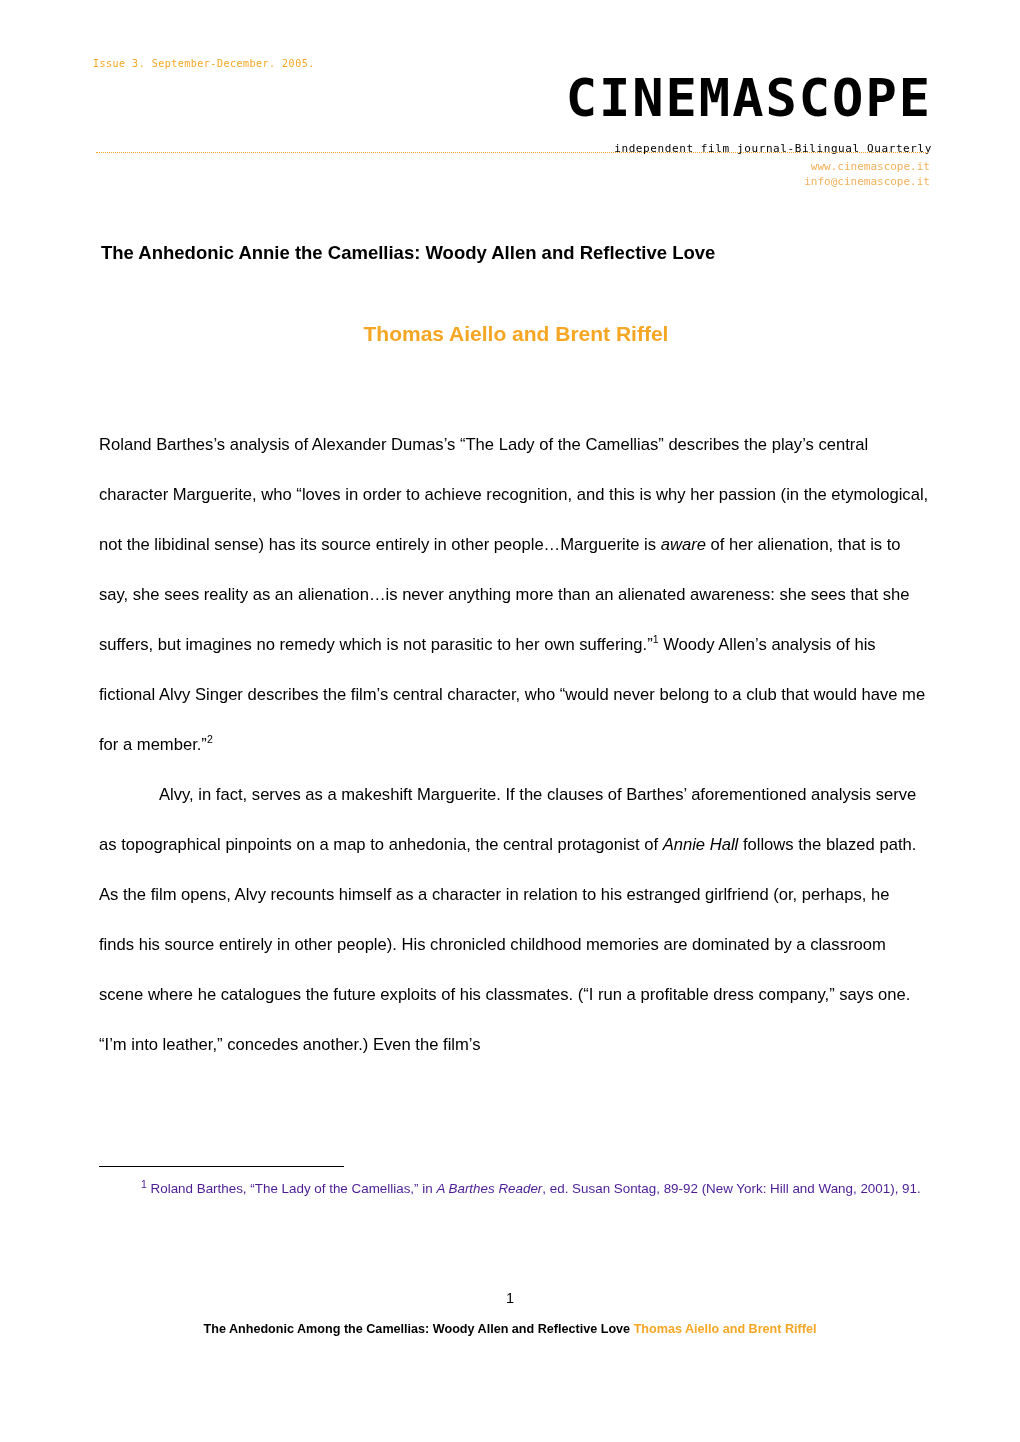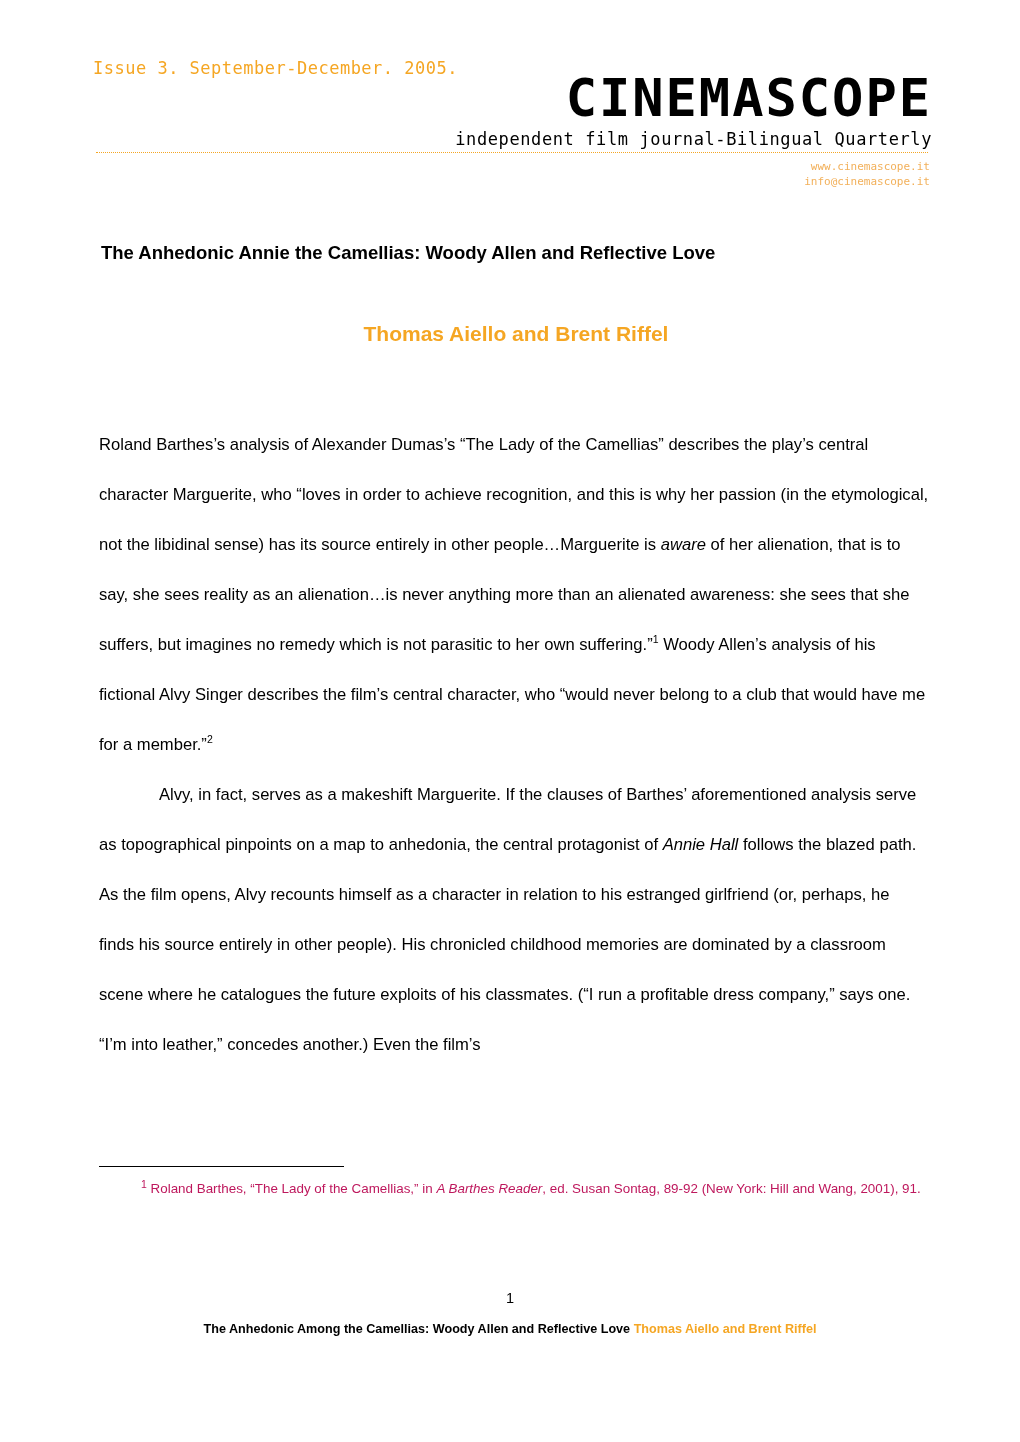--- a/index.html
+++ b/index.html
@@ -27,21 +27,21 @@
     left: 0;
     top: 0;
     width: 1020px;
     height: 200px;
   }
   .issue-line {
     position: absolute;
     left: 93px;
     top: 58px;
     font-family: "DejaVu Sans Mono", monospace;
-    font-size: 17px;
+    font-size: 10px;
     letter-spacing: 0.5px;
     color: #f5a623;
     white-space: nowrap;
   }
   .masthead {
     position: absolute;
     right: 88px;
     top: 72px;
     text-align: right;
   }
@@ -49,24 +49,24 @@
     font-family: "DejaVu Sans Mono", monospace;
     font-size: 52px;
     font-weight: bold;
     letter-spacing: 2px;
     color: #000000;
     line-height: 1;
     white-space: nowrap;
   }
   .masthead-sub {
     font-family: "DejaVu Sans Mono", monospace;
-    font-size: 17px;
+    font-size: 11px;
     letter-spacing: 0.6px;
     color: #000000;
-    margin-top: 5px;
+    margin-top: 18px;
     white-space: nowrap;
   }
   .rule {
     position: absolute;
     left: 96px;
     top: 152px;
     width: 832px;
     border-top: 1px dotted #f5a623;
     height: 0;
   }
@@ -142,21 +142,21 @@
     border-top: 1px solid #000000;
     height: 0;
   }
   .footnotes {
     position: absolute;
     left: 83px;
     top: 1179px;
     width: 845px;
     font-size: 13.4px;
     line-height: 1.55;
-    color: #be185d;
+    color: #4c1d95;
   }
   .footnotes p {
     margin: 0 0 14px 0;
     text-indent: 58px;
   }
   .footnotes i {
     font-style: italic;
   }
 
   

